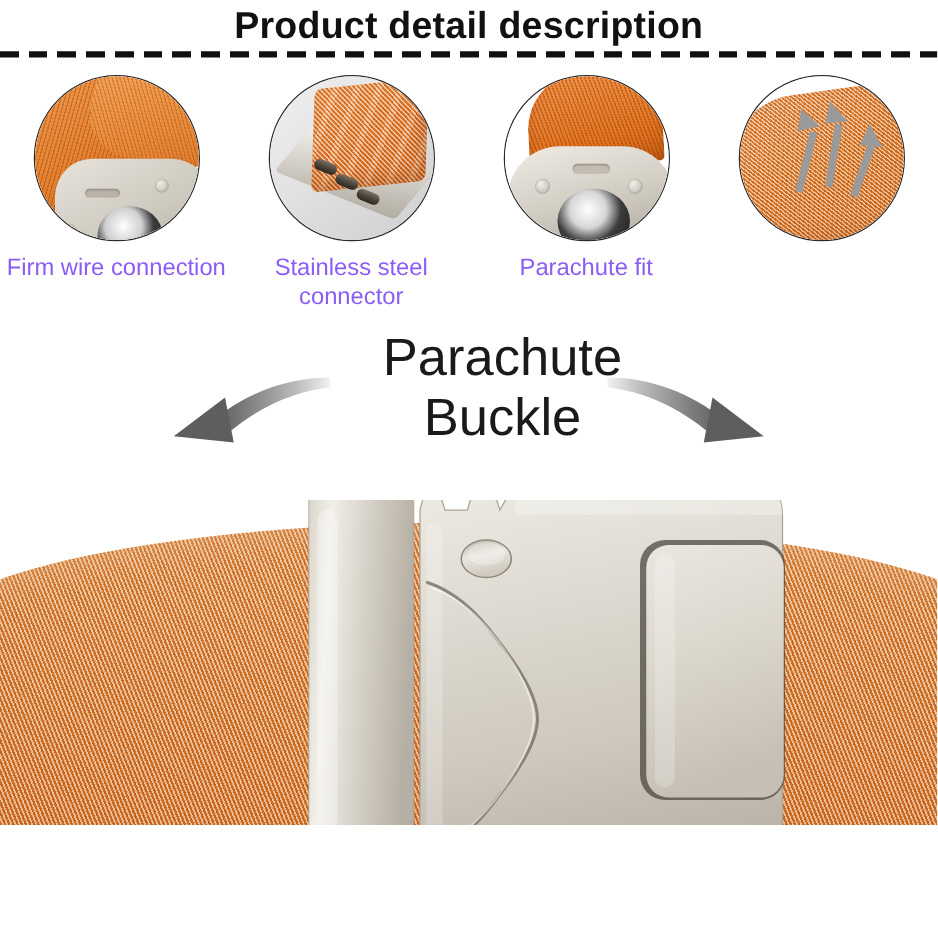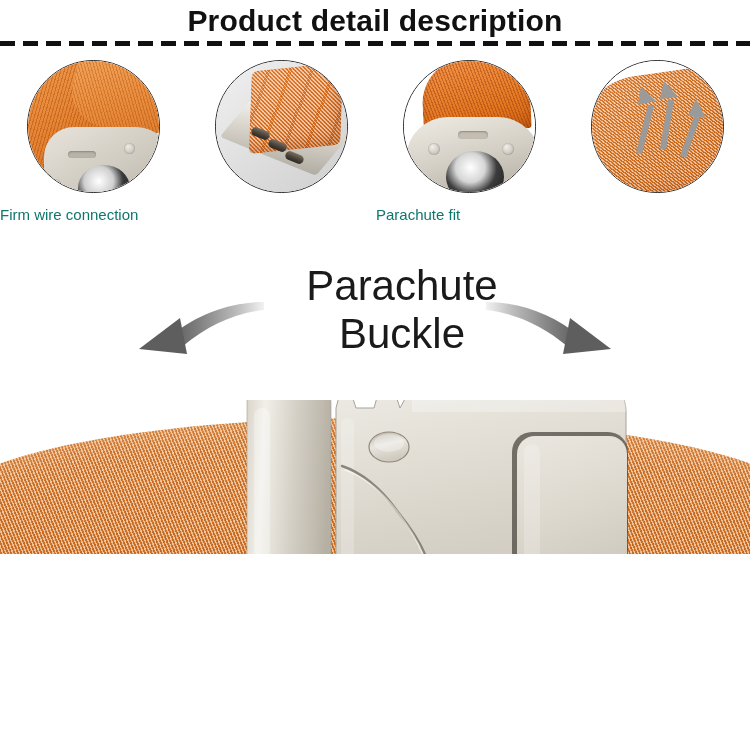--- a/index.html
+++ b/index.html
@@ -7,21 +7,21 @@
     margin: 0;
     padding: 0;
     background: #ffffff;
   }
   body {
     font-family: "Liberation Sans", sans-serif;
   }
   #page {
     position: relative;
     width: 750px;
-    height: 554px;
+    height: 660px;
     overflow: hidden;
     background: #ffffff;
   }
 
   
   #header-title {
     position: absolute;
     left: 0;
     top: 2px;
     width: 750px;
@@ -68,23 +68,24 @@
     border-radius: 50%;
     border: 1.5px solid #2a2a2a;
     overflow: hidden;
     background: #ffffff;
   }
   .feature-label {
     position: absolute;
     left: 0;
     top: 145px;
     width: 186px;
-    font-size: 15px;
+    text-align: center;
+    font-size: 19px;
     line-height: 23px;
-    color: #0f766e;
+    color: #8b5cf6;
   }
 
   
   .art { position: absolute; left: 0; top: 0; width: 100%; height: 100%; }
 
   
   .c1-bg { background: #ffffff; }
   .c1-strapA {
     position: absolute;
     left: -20px; top: 4px;
@@ -329,20 +330,22 @@
     <div class="feature" style="left:188px;">
       <div class="feature-circle">
         <div class="art c2-bg">
           <div class="c2-lug"></div>
           <div class="c2-band"></div>
           <div class="c2-pin c2-pin1"></div>
           <div class="c2-pin c2-pin2"></div>
           <div class="c2-pin c2-pin3"></div>
         </div>
       </div>
+      <div class="feature-label">Stainless steel
+connector</div>
     </div>
 
     <div class="feature" style="left:376px;">
       <div class="feature-circle">
         <div class="art c3-bg">
           <div class="c3-strap"></div>
           <div class="c3-case"></div>
           <div class="c3-slot"></div>
           <div class="c3-sensor"></div>
           <div class="c3-screw1"></div>

